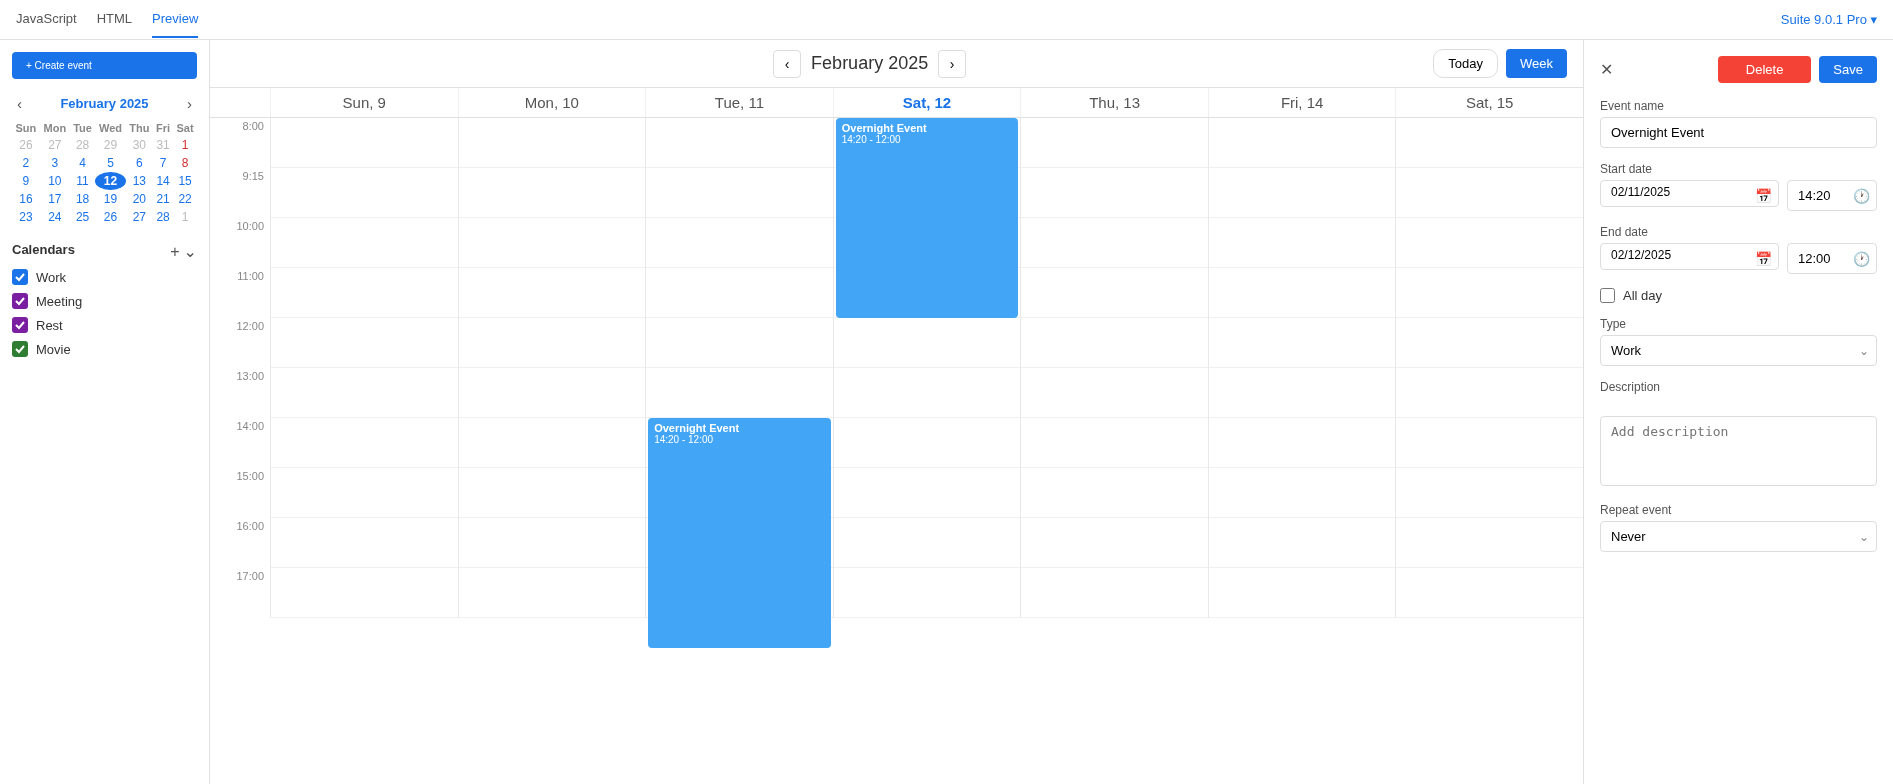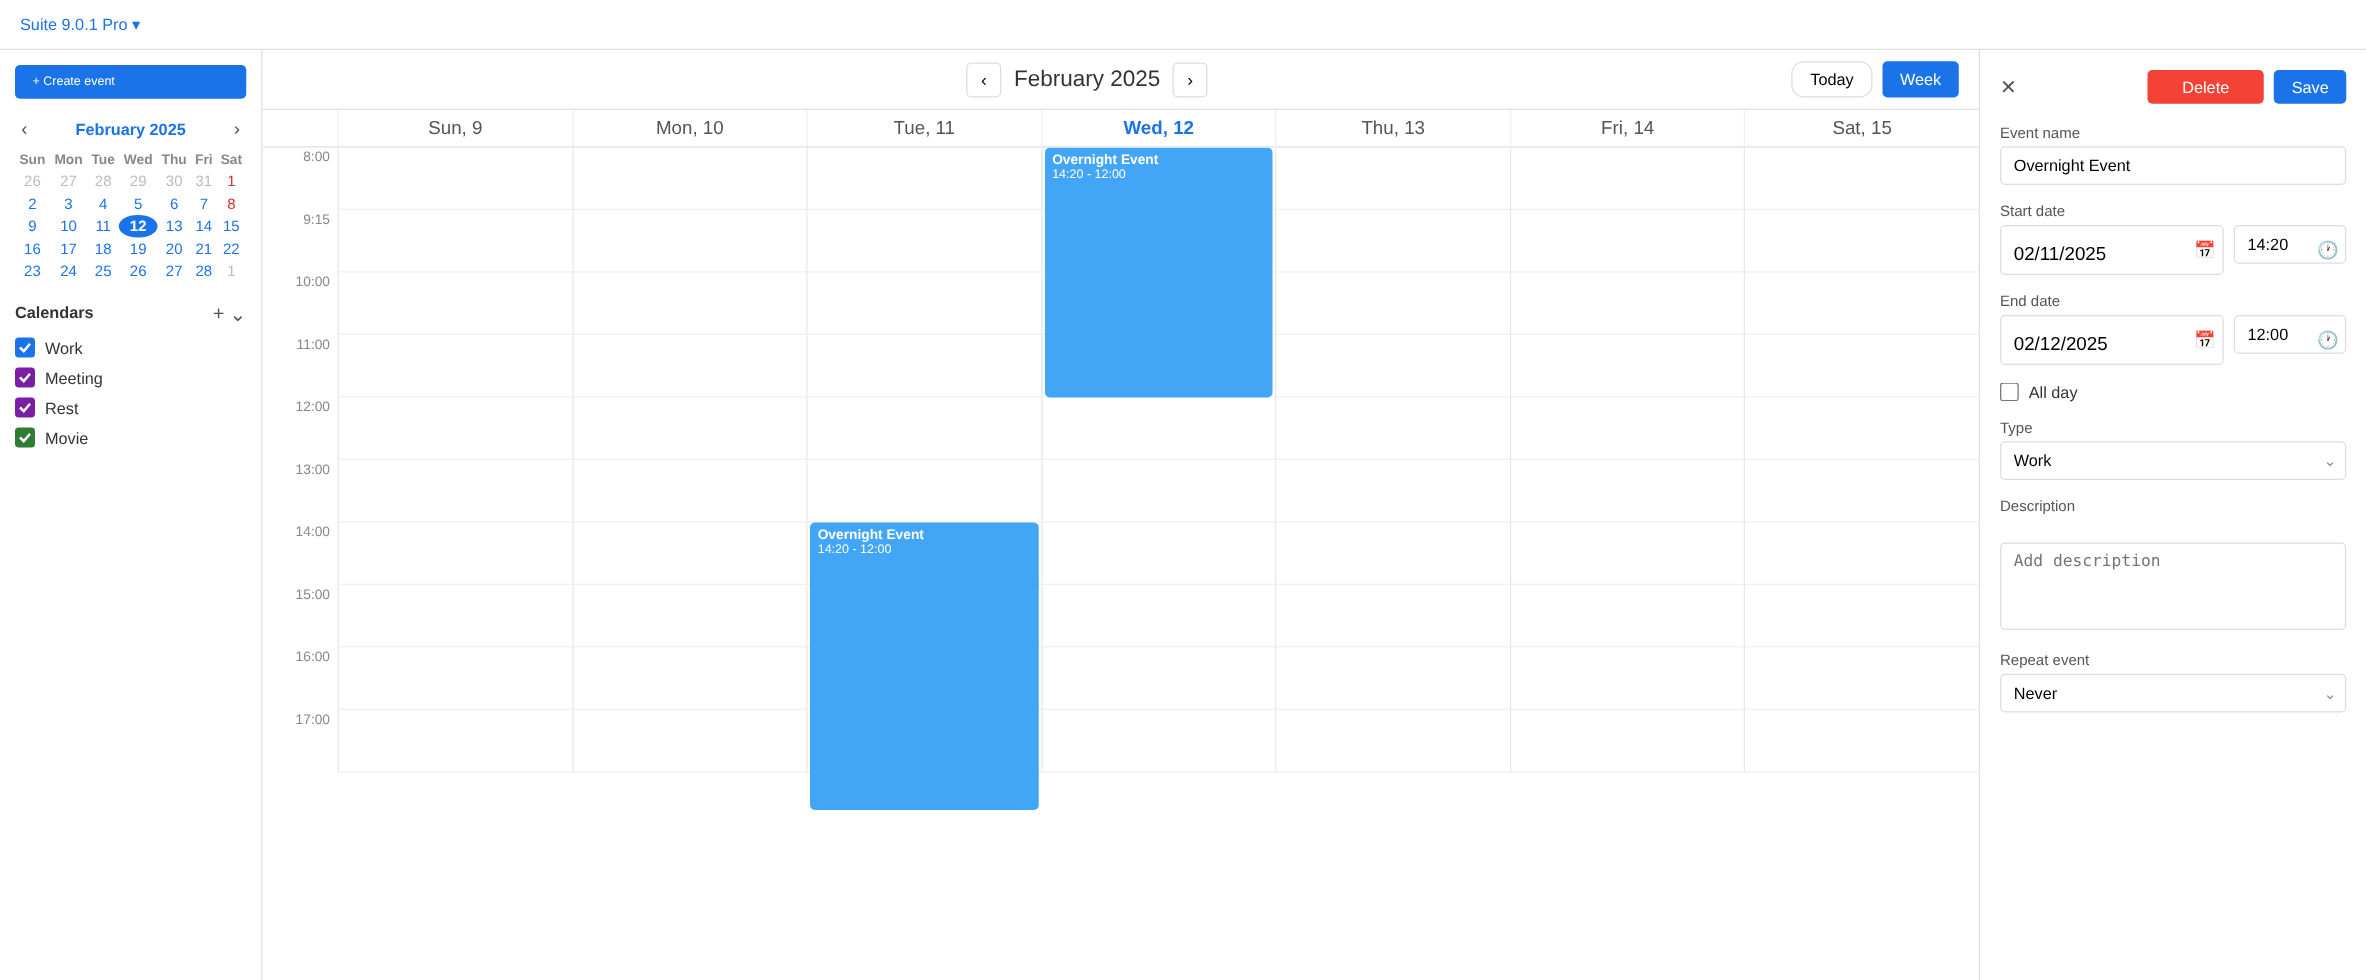--- a/index.html
+++ b/index.html
@@ -74,21 +74,21 @@
     .right-panel-close { background: none; border: none; cursor: pointer; font-size: 16px; color: #555; }
     .right-panel-btns { display: flex; gap: 8px; }
     .btn-delete { padding: 6px 28px; background: #f44336; color: #fff; border: none; border-radius: 4px; cursor: pointer; font-size: 13px; }
     .btn-save { padding: 6px 14px; background: #1a73e8; color: #fff; border: none; border-radius: 4px; cursor: pointer; font-size: 13px; }
 
     .form-group { margin-bottom: 14px; }
     .form-label { font-size: 12px; color: #555; margin-bottom: 4px; display: block; font-weight: 500; }
     .form-input { width: 100%; border: 1px solid #ddd; border-radius: 4px; padding: 7px 10px; font-size: 13px; outline: none; }
     .date-time-row { display: flex; gap: 8px; }
     .date-input-wrap { flex: 1; position: relative; }
-    .date-input-wrap input { width: 100%; border: 1px solid #ddd; border-radius: 4px; padding: 14px 28px 7px 10px; font-size: 15px; }
+    .date-input-wrap input { width: 100%; border: 1px solid #ddd; border-radius: 4px; padding: 4px 28px 7px 10px; font-size: 12px; }
     .date-icon { position: absolute; right: 6px; top: 50%; transform: translateY(-50%); color: #888; font-size: 14px; }
     .time-input-wrap { flex: 0 0 90px; position: relative; }
     .time-input-wrap input { width: 100%; border: 1px solid #ddd; border-radius: 4px; padding: 7px 28px 7px 10px; font-size: 13px; }
     .time-icon { position: absolute; right: 6px; top: 50%; transform: translateY(-50%); color: #888; font-size: 14px; }
 
     .all-day-row { display: flex; align-items: center; gap: 8px; margin-bottom: 14px; }
     .all-day-checkbox { width: 15px; height: 15px; border: 1px solid #aaa; border-radius: 2px; cursor: pointer; }
     .all-day-label { font-size: 13px; }
 
     .select-wrap { position: relative; }
@@ -98,20 +98,25 @@
     .form-textarea { width: 100%; border: 1px solid #ddd; border-radius: 4px; padding: 7px 10px; font-size: 13px; resize: none; height: 70px; outline: none; color: #aaa; margin-top: 18px; }
 
     
     .week-grid::-webkit-scrollbar { width: 6px; }
     .week-grid::-webkit-scrollbar-thumb { background: #ddd; border-radius: 3px; }
   </style>
 </head>
 <body>
 
 <div class="top-nav">
+  <div class="top-nav-left">
+    <span class="top-nav-item">JavaScript</span>
+    <span class="top-nav-item">HTML</span>
+    <span class="top-nav-item active">Preview</span>
+  </div>
   <div class="top-nav-right">Suite 9.0.1 Pro ▾</div>
 </div>
 
 <div class="main-layout">
 
   <div class="sidebar">
     <button class="sidebar-create-btn">+ Create event</button>
 
     <div class="mini-cal">
       <div class="mini-cal-header">
@@ -243,21 +248,21 @@
     <div class="week-grid">
       <div class="week-days-header">
         <div class="week-time-gutter"></div>
         <div id="week-day-headers" style="display:contents"><div class="week-day-col-header">
       <span class="week-day-name">Sun, 9</span>
     </div><div class="week-day-col-header">
       <span class="week-day-name">Mon, 10</span>
     </div><div class="week-day-col-header">
       <span class="week-day-name">Tue, 11</span>
     </div><div class="week-day-col-header today-header">
-      <span class="week-day-name">Wed, 12</span>
+      <span class="week-day-name">Sat, 12</span>
     </div><div class="week-day-col-header">
       <span class="week-day-name">Thu, 13</span>
     </div><div class="week-day-col-header">
       <span class="week-day-name">Fri, 14</span>
     </div><div class="week-day-col-header">
       <span class="week-day-name">Sat, 15</span>
     </div></div>
       </div>
       <div class="week-body">
         <div class="time-gutter" id="time-gutter-body">

